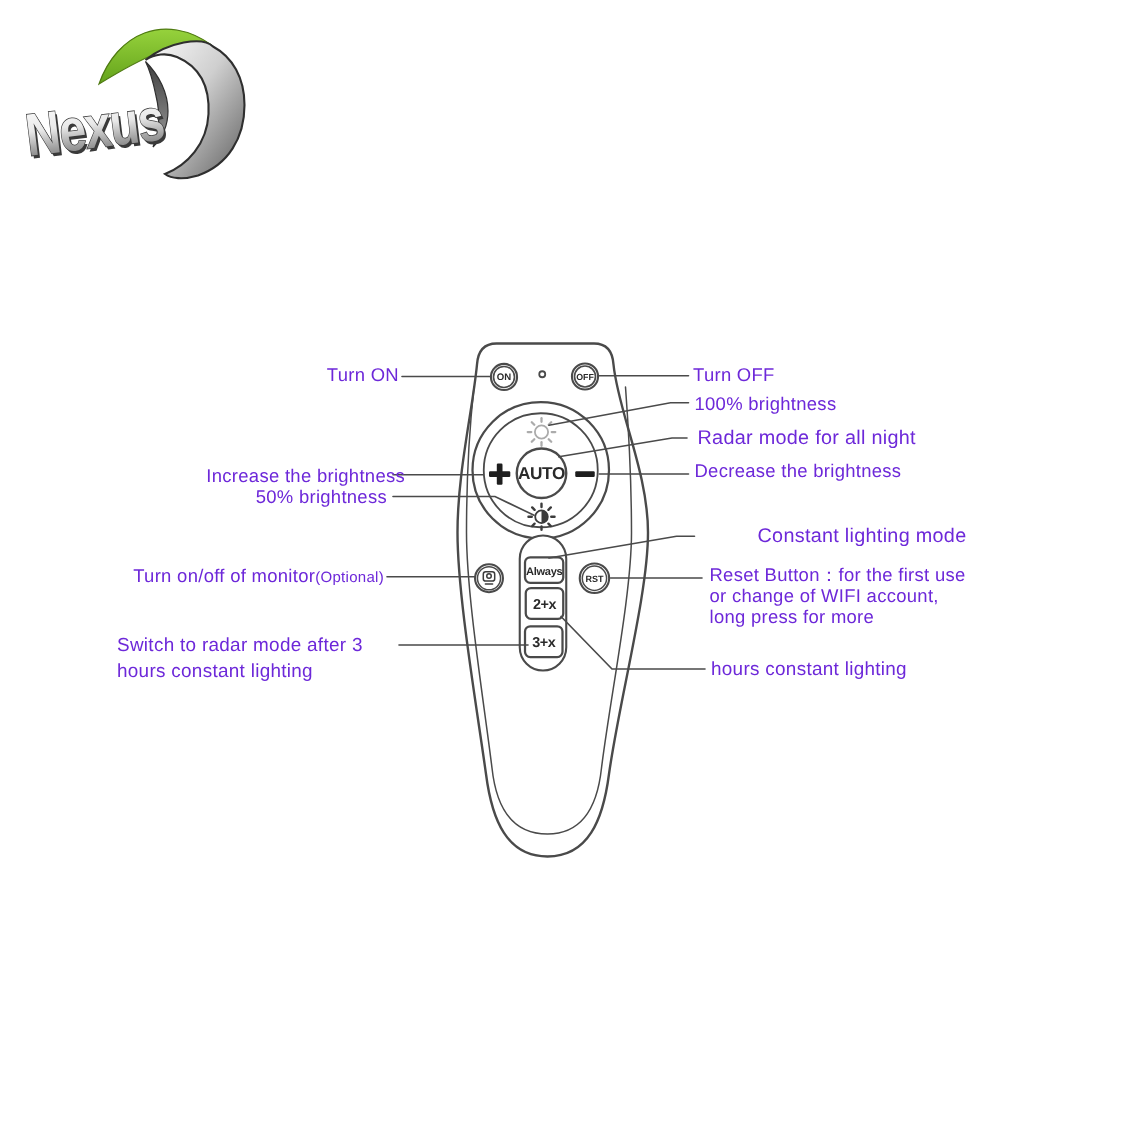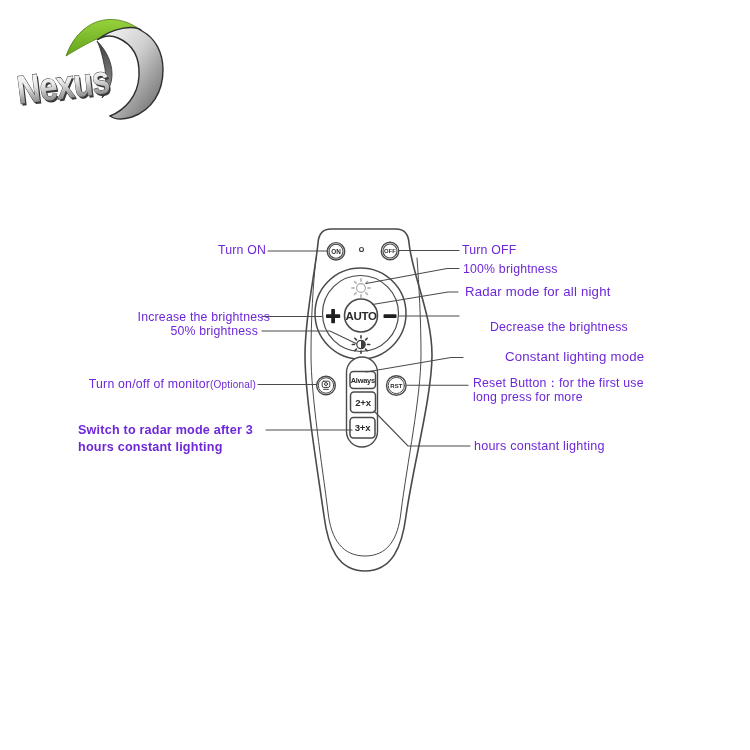--- a/index.html
+++ b/index.html
@@ -173,35 +173,36 @@
 <div class="label right-align" style="right:484px;top:243px;">Turn ON</div>
 
 <div class="label right-align" style="right:480px;top:309.5px;padding-left:36px;">Increase the brightness</div>
 
 <div class="label right-align" style="right:492px;top:324px;">50% brightness</div>
 
 <div class="label right-align" style="right:494px;top:377px;">
   <span>Turn on/off of monitor</span><span class="opt">(Optional)</span>
 </div>
 
-<div class="label multiline" style="left:78px;top:422px;font-size:12.6px;font-weight:bold;">
+<div class="label multiline" style="left:78px;top:422px;font-size:12.6px;">
   <div>Switch to radar mode after 3</div>
   <div>hours constant lighting</div>
 </div>
 
 <div class="label" style="left:462px;top:243px;">Turn OFF</div>
 
 <div class="label" style="left:463px;top:261.5px;">100% brightness</div>
 
 <div class="label big" style="left:465px;top:284px;">Radar mode for all night</div>
 
-<div class="label" style="left:463px;top:320px;margin-left:27px;">Decrease the brightness</div>
+<div class="label" style="left:463px;top:307px;">Decrease the brightness</div>
 
 <div class="label big" style="left:469px;top:349px;margin-left:36px;">Constant lighting mode</div>
 
 <div class="label resetblock" style="left:473px;top:375.5px;">
   <div>Reset Button：for the first use</div>
+  <div>or change of WIFI account,</div>
   <div>long press for more</div>
 </div>
 
 <div class="label radar2block" style="left:474px;top:439px;font-size:12.6px;">
   <div>hours constant lighting</div>
 </div>
 
 </body></html>

